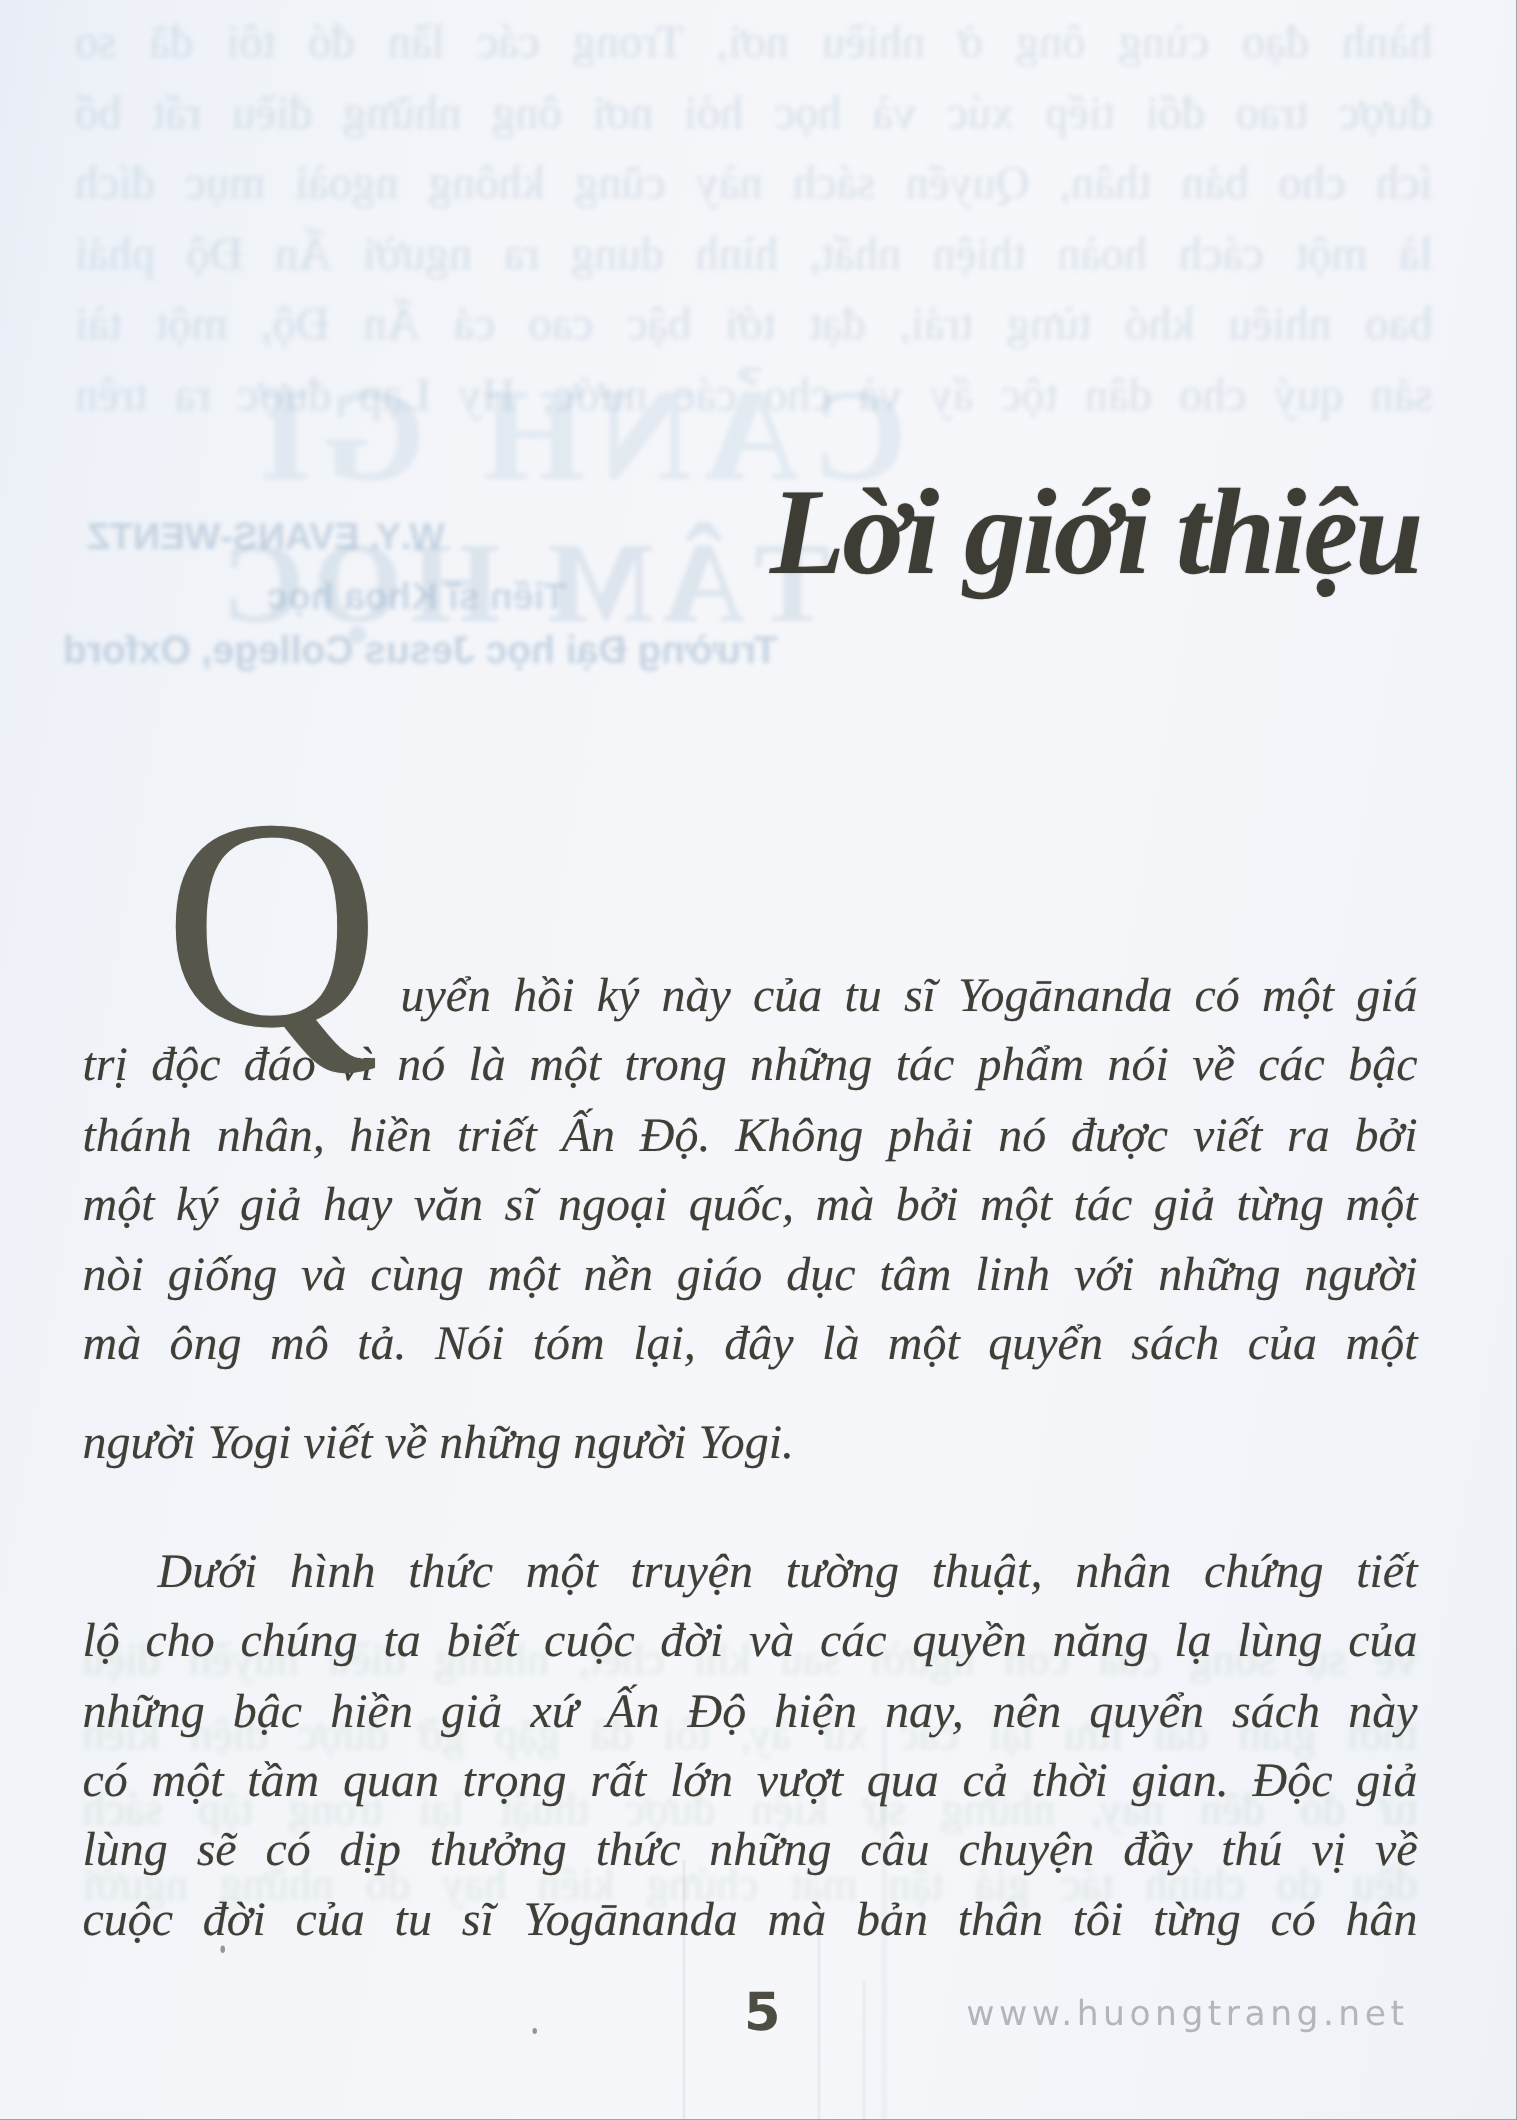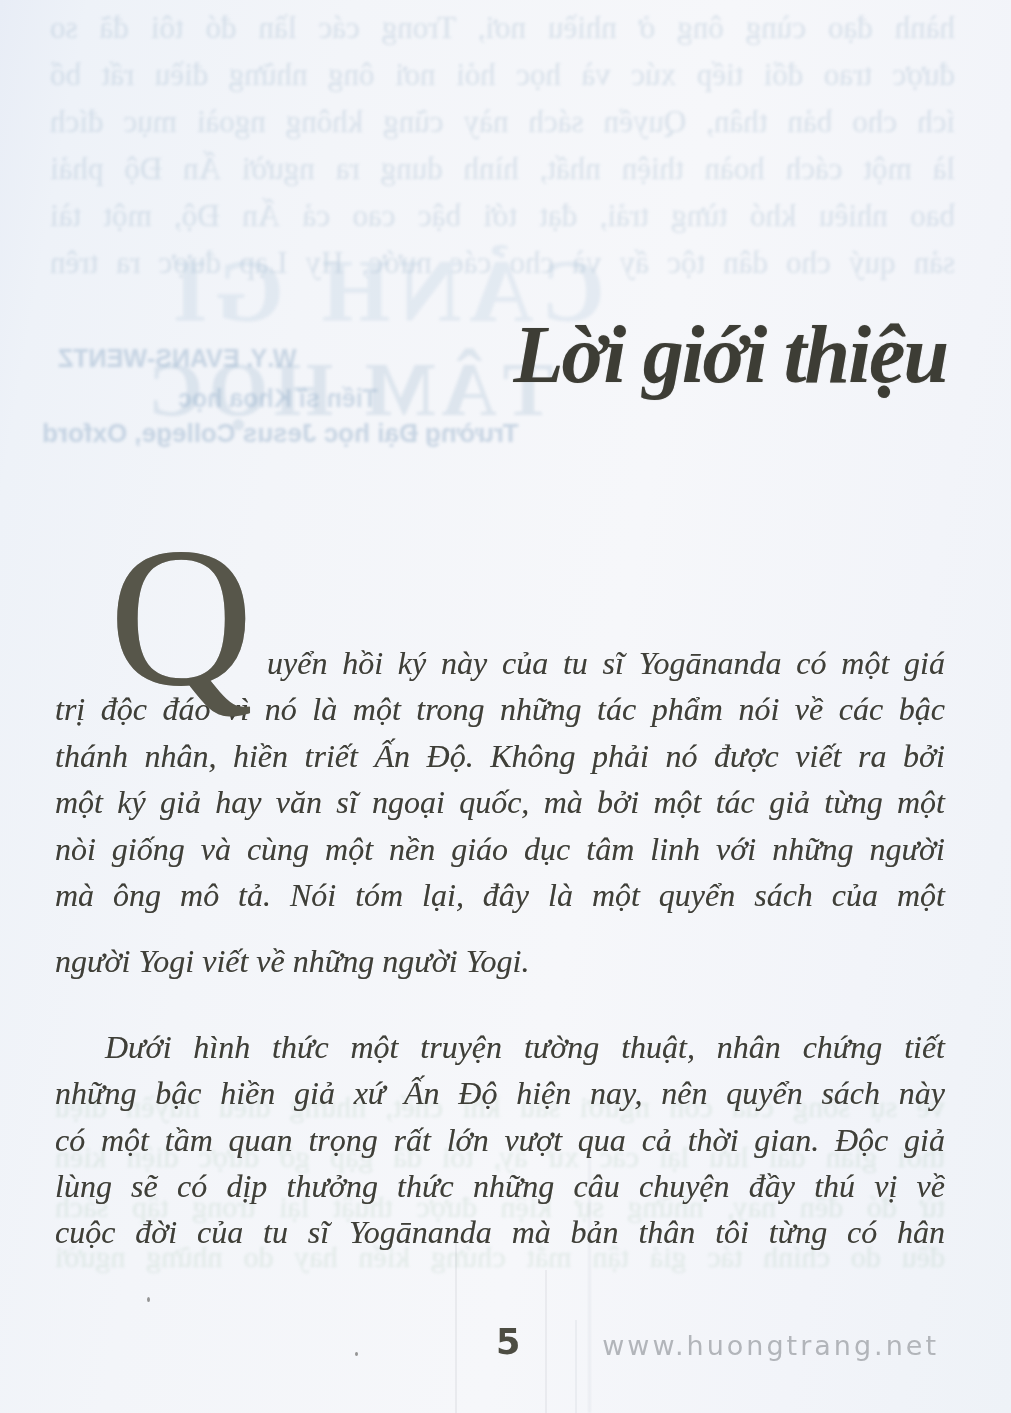--- a/index.html
+++ b/index.html
@@ -86,21 +86,21 @@
     left:496px;top:1322px;
     font-family:"DejaVu Sans","Liberation Sans",sans-serif;
     font-weight:bold;
     font-size:35px;
     color:#4d4d43;
   }
   .watermark{
     position:absolute;
     right:72px;top:1330px;
     font-family:"DejaVu Sans","Liberation Sans",sans-serif;
-    font-size:27px;
+    font-size:23px;
     letter-spacing:3px;
     color:#b2b5ba;
     margin-left:36px;
   }
 
   
   .streak{position:absolute;pointer-events:none;}
   .streak1{left:455px;top:1240px;width:2px;height:173px;background:rgba(120,126,138,0.10);}
   .streak2{left:545px;top:1270px;width:2px;height:143px;background:rgba(120,126,138,0.09);}
   .streak3{left:588px;top:1150px;width:3px;height:263px;background:rgba(120,126,138,0.07);filter:blur(1px);}
@@ -146,20 +146,21 @@
           <div class="tline">thánh nhân, hiền triết Ấn Độ. Không phải nó được viết ra bởi</div>
           <div class="tline">một ký giả hay văn sĩ ngoại quốc, mà bởi một tác giả từng một</div>
           <div class="tline">nòi giống và cùng một nền giáo dục tâm linh với những người</div>
           <div class="tline">mà ông mô tả. Nói tóm lại, đây là một quyển sách của một</div>
           <div class="tline">người Yogi viết về những người Yogi.</div>
         </div>
     </div>
     <div class="para p2">
       <div>
           <div class="tline">Dưới hình thức một truyện tường thuật, nhân chứng tiết</div>
+          <div class="tline">lộ cho chúng ta biết cuộc đời và các quyền năng lạ lùng của</div>
           <div class="tline">những bậc hiền giả xứ Ấn Độ hiện nay, nên quyển sách này</div>
           <div class="tline">có một tầm quan trọng rất lớn vượt qua cả thời gian. Độc giả</div>
           <div class="tline">lùng sẽ có dịp thưởng thức những câu chuyện đầy thú vị về</div>
           <div class="tline">cuộc đời của tu sĩ Yogānanda mà bản thân tôi từng có hân</div>
         </div>
     </div>
   </div>
 
   <div class="pagenum">5</div>
   <div class="watermark">www.huongtrang.net</div>

